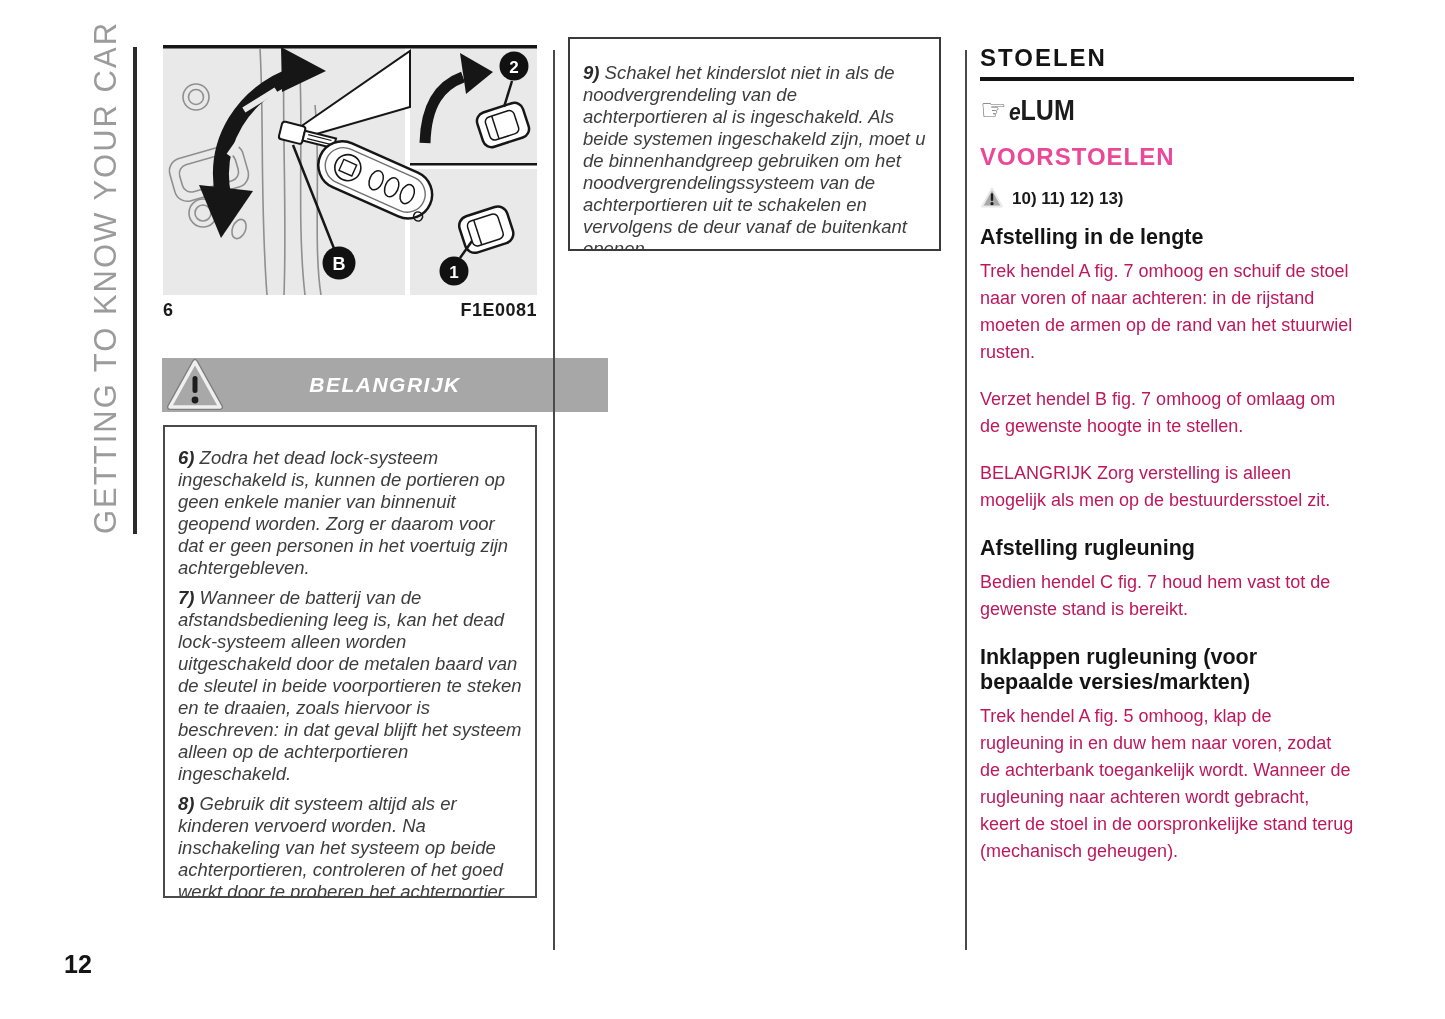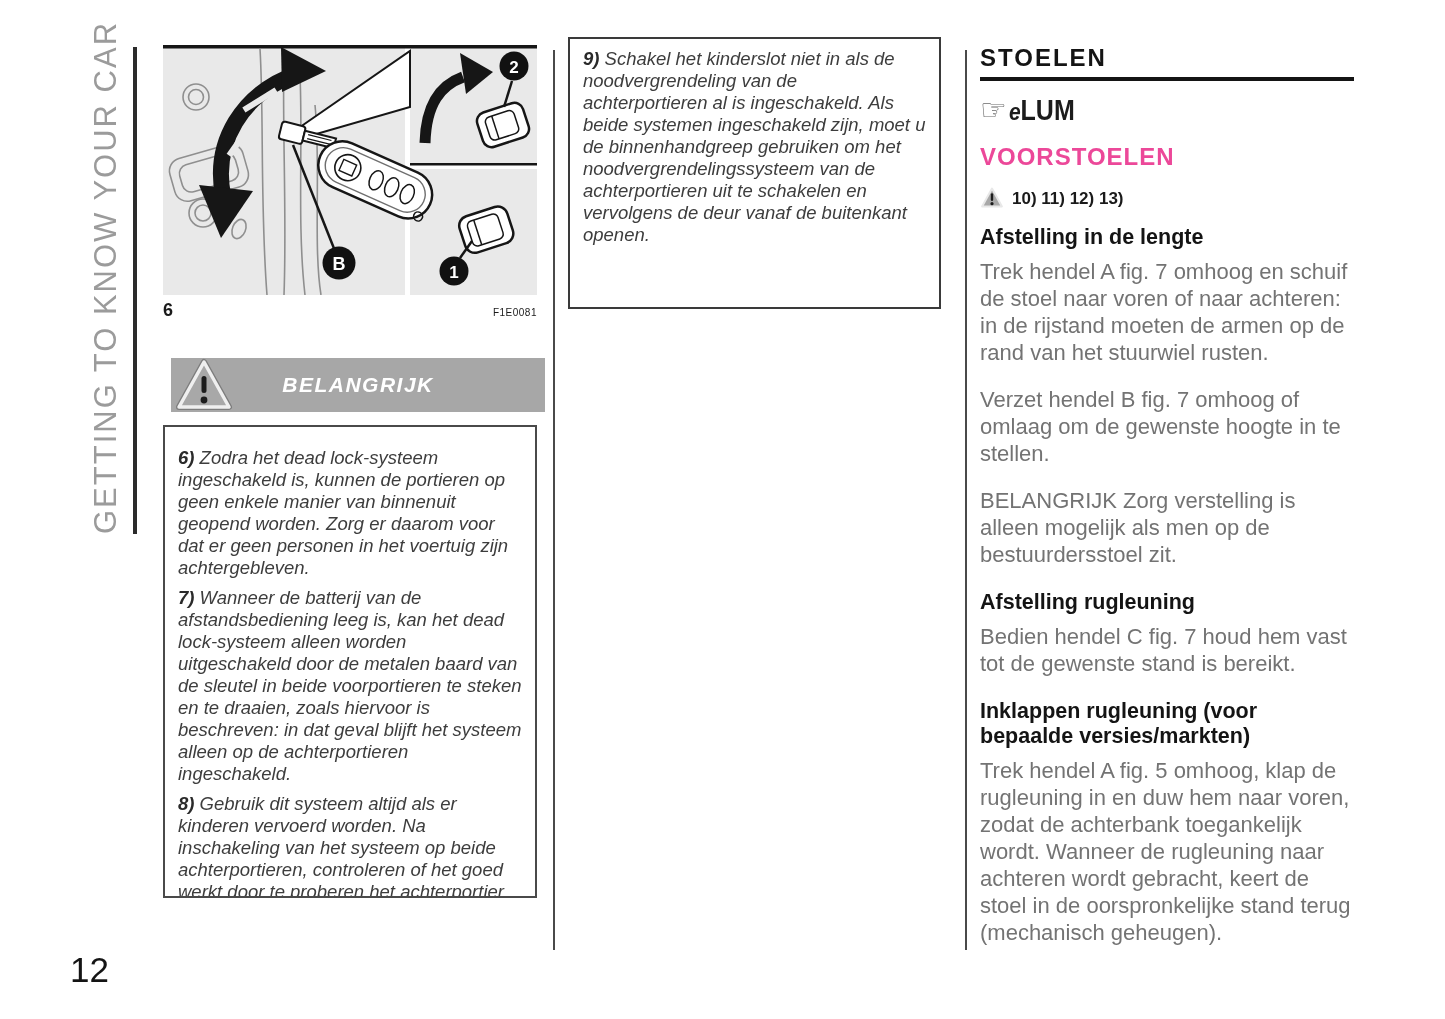--- a/index.html
+++ b/index.html
@@ -21,25 +21,25 @@
   }
 
   
   .figure { position:absolute; left:163px; top:45px; width:374px; height:250px; }
   .figure svg { display:block; }
   .fig-caption {
     position:absolute; left:163px; top:300px; width:374px;
     display:flex; justify-content:space-between; align-items:baseline;
   }
   .fig-num { font-weight:bold; font-size:18px; color:#1a1a1a; }
-  .fig-code { font-weight:normal; font-size:10px; color:#1a1a1a; letter-spacing:.5px; }
+  .fig-code { font-weight:bold; font-size:18px; color:#1a1a1a; letter-spacing:.5px; }
 
   
   .warn-strip {
-    position:absolute; left:171px; top:358px; width:374px; height:54px;
+    position:absolute; left:162px; top:358px; width:446px; height:54px;
     background:#a7a7a7; 
   }
   .warn-strip-title {
     position:absolute; left:0; top:0; width:100%; height:54px; line-height:54px;
     text-align:center; color:#ffffff; font-weight:bold; font-style:italic;
     font-size:21px; letter-spacing:1.5px;
   }
   .warn-strip-icon { position:absolute; left:4px; top:0px; width:58px; height:58px; }
 
   
@@ -48,48 +48,48 @@
     border:2px solid #4a4a4a; padding:20px 13px; overflow:hidden;
   }
   .warn-box p, .note-box p {
     font-style:italic; font-size:18.5px; line-height:22px; color:#3d3d3d;
     margin-bottom:8px;
   }
   .warn-box p b, .note-box p b { font-style:italic; color:#2a2a2a; }
 
   
   .note-box {
-    position:absolute; left:568px; top:37px; width:373px; height:272px;
-    border:2px solid #3a3a3a; padding:9px 13px; overflow:hidden;
+    position:absolute; left:568px; top:37px; width:373px; height:214px;
+    border:2px solid #3a3a3a; padding:23px 13px; overflow:hidden;
   }
 
   
   .divider-left  { position:absolute; left:553px; top:50px; width:2px; height:900px; background:#4a4a4a; }
   .divider-right { position:absolute; left:965px; top:50px; width:2px; height:900px; background:#4a4a4a; }
 
   
   .right-col { position:absolute; left:980px; top:44px; width:374px; }
   .rc-title { font-size:24px; font-weight:bold; letter-spacing:2px; color:#141414; }
   .rc-rule  { margin-top:5px; width:374px; height:4px; background:#141414; }
   .rc-logo  { margin-top:12px; display:flex; align-items:center; height:34px; }
   .hand-glyph { font-size:30px; color:#6b6b6b; line-height:1; }
   .elum-text { font-size:25px; font-weight:bold; color:#1c1c1c; letter-spacing:0px;
                font-family:"Liberation Sans", sans-serif; transform:scaleY(1.15); margin-left:2px; }
   .elum-text i { font-size:21px; font-weight:bold; }
   .rc-subtitle { margin-top:16px; font-size:24px; font-weight:bold; letter-spacing:1px; color:#ec4899; }
   .rc-refs { margin-top:16px; display:flex; align-items:center; gap:8px; }
   .rc-refs-icon { width:24px; height:23px; }
   .rc-refs-text { font-weight:bold; font-size:17px; color:#1a1a1a; }
   .rc-h { margin-top:15px; font-size:21.5px; font-weight:bold; line-height:25px; color:#141414; }
-  .rc-p { margin-top:8px; font-size:22px; line-height:27px; color:#737373; }
+  .rc-p { margin-top:8px; font-size:18px; line-height:27px; color:#be185d; }
   .rc-p + .rc-p { margin-top:20px; }
   .rc-h.gap { margin-top:22px; }
 
   
-  .page-num { position:absolute; left:70px; top:950px; font-size:35px; font-weight:normal; color:#141414; }
+  .page-num { position:absolute; left:64px; top:950px; font-size:25px; font-weight:bold; color:#141414; }
 </style>
 </head>
 <body>
 
 <div class="page">
 
   <div class="sidebar-label">GETTING TO KNOW YOUR CAR</div>
   <div class="sidebar-rule"></div>
 
   <div class="figure">

